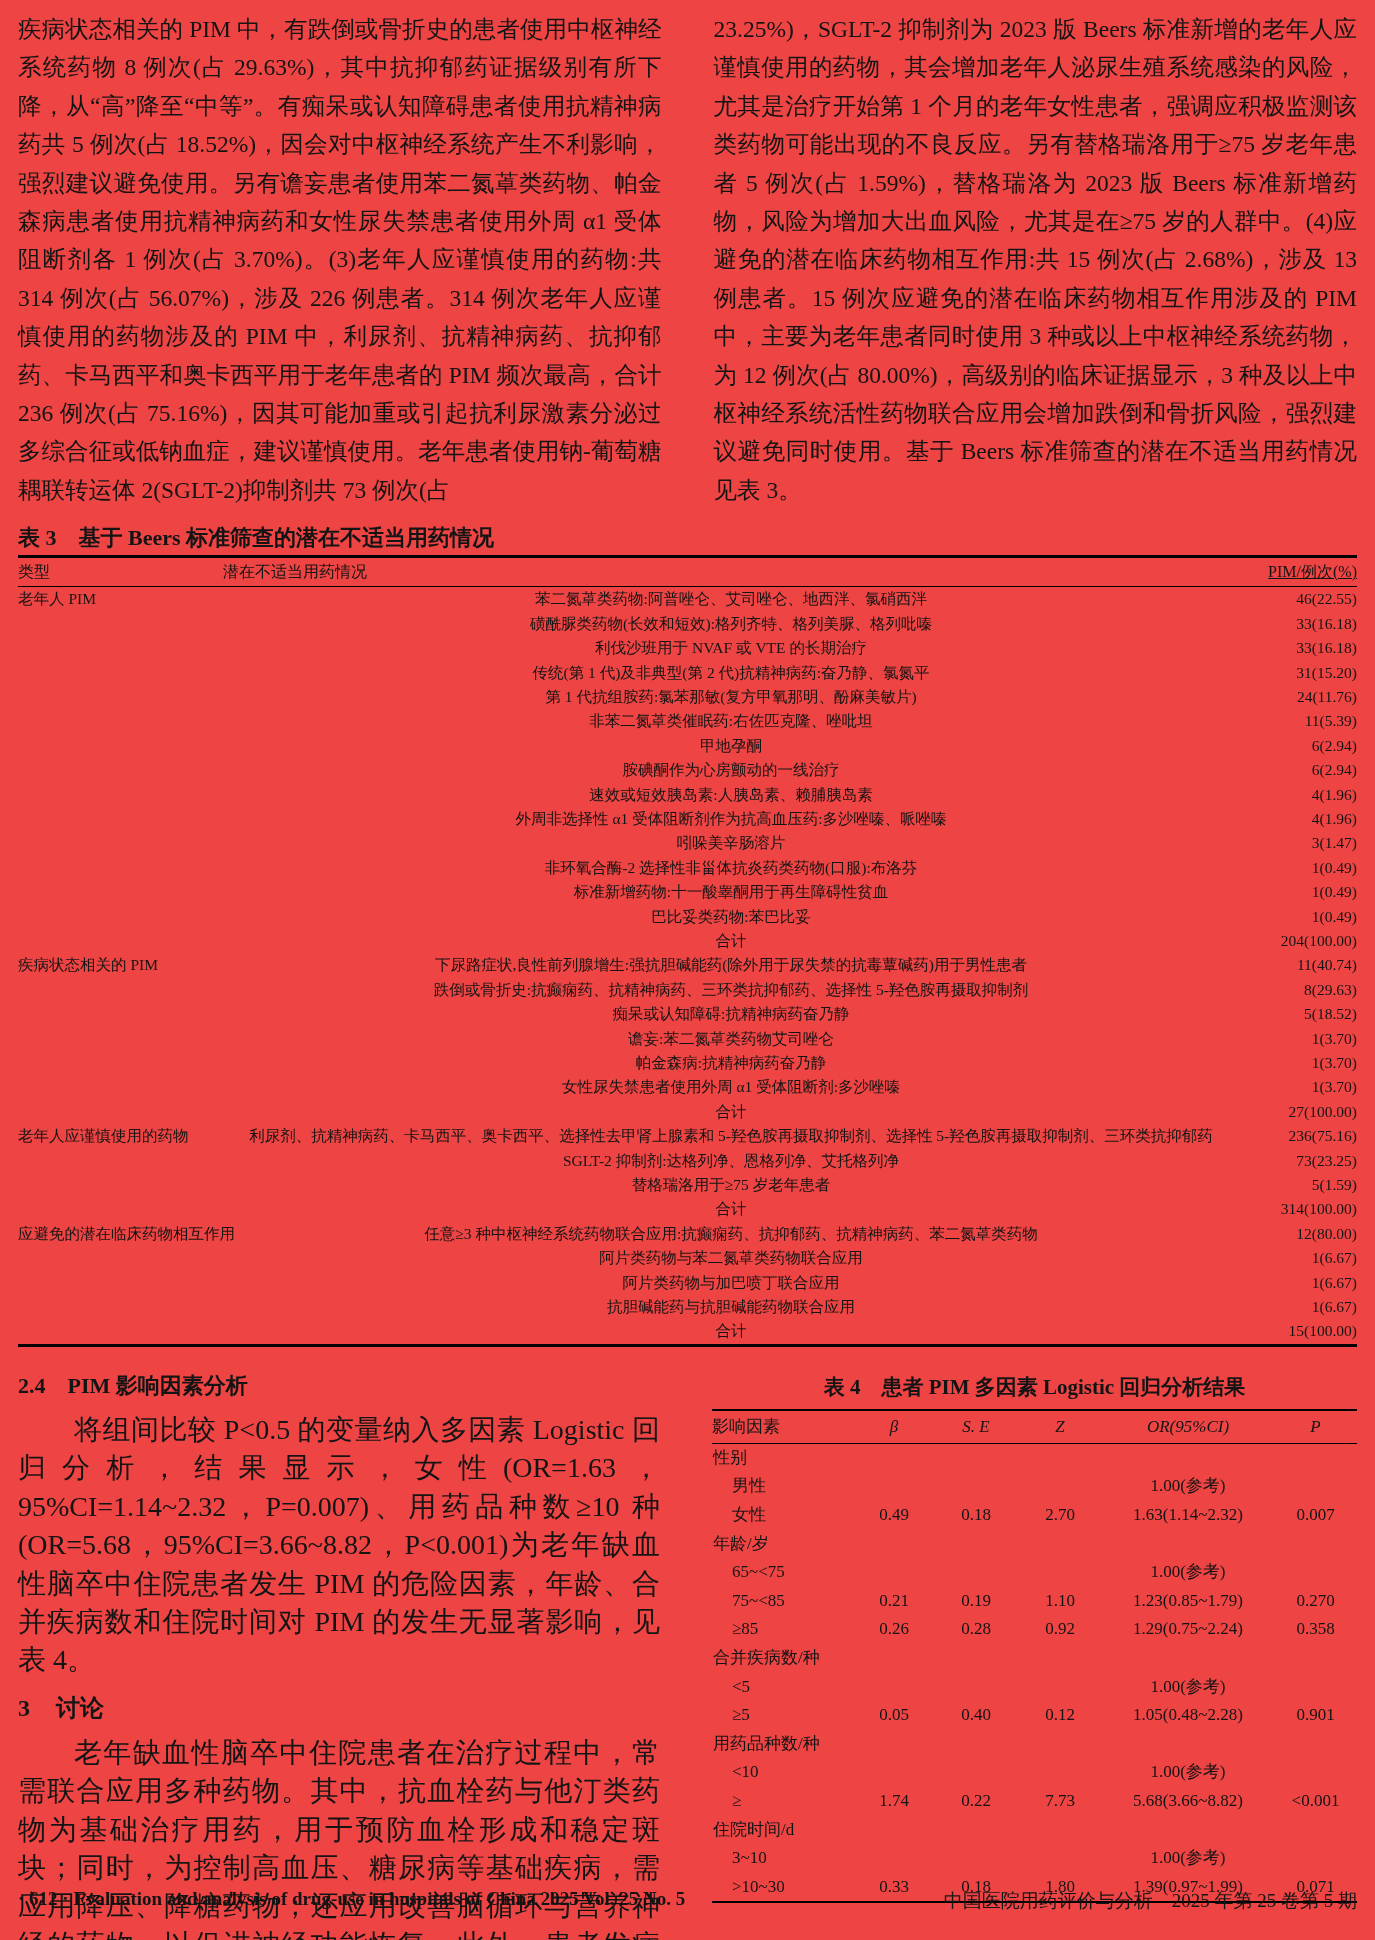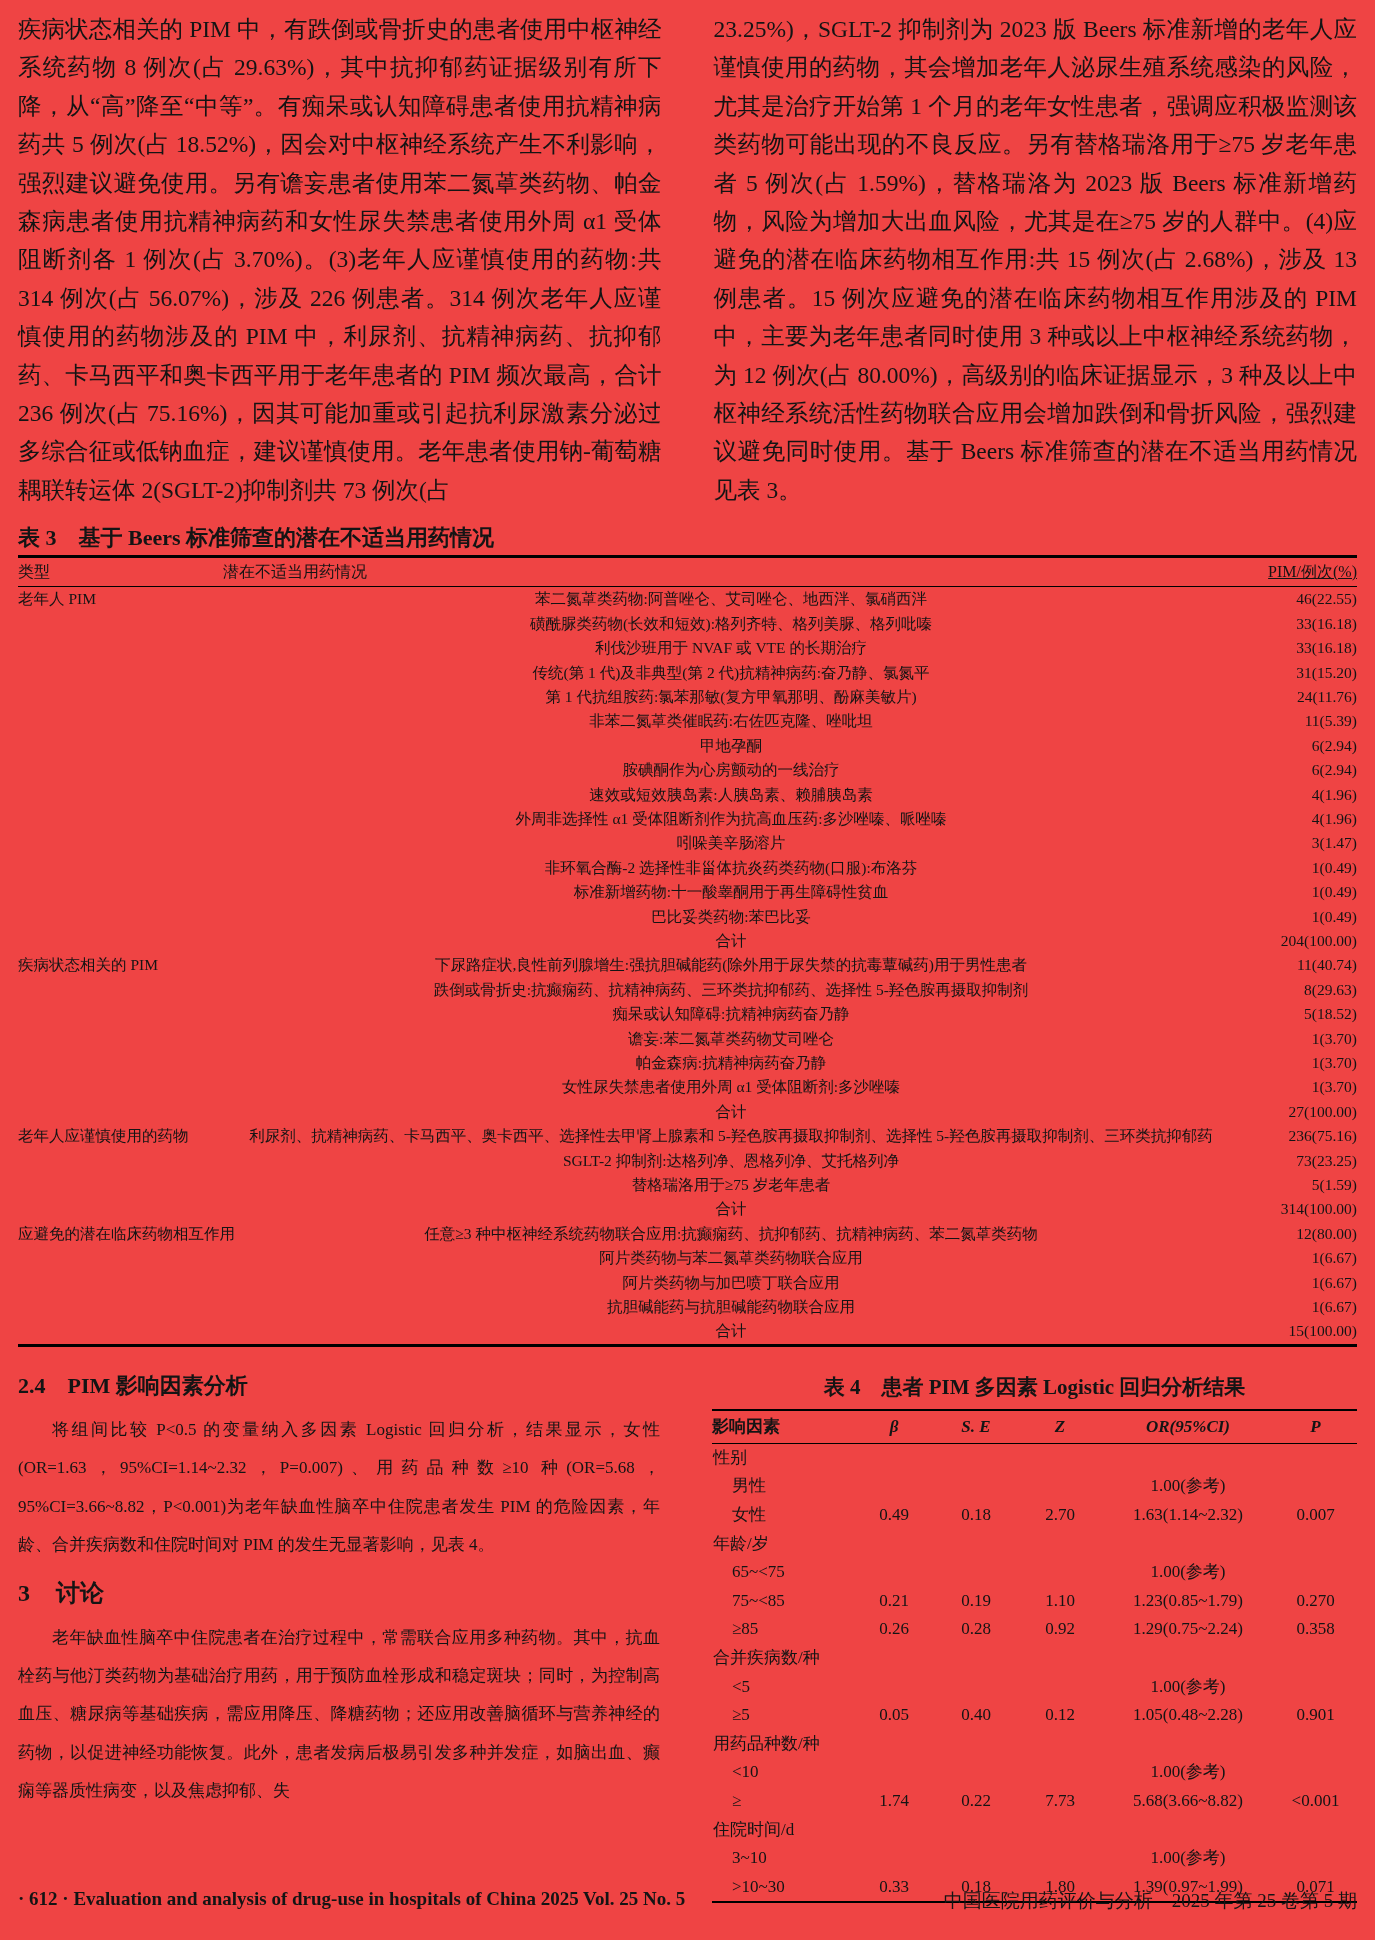--- a/index.html
+++ b/index.html
@@ -20,27 +20,27 @@
   .t3 td.t3-cat{text-align:left;}
   .t3 td.t3-item{text-align:center;}
   .t3 td.t3-val{text-align:right;}
   
   .bottom-cols{display:flex;gap:52px;margin-top:18px;}
   .bcol{width:645px;}
   .h24{font-size:22px;font-weight:bold;margin:6px 0 10px 0;}
   .h24 .no{margin-right:22px;}
   .hdisc{font-size:24px;font-weight:bold;margin:12px 0 10px 0;}
   .hdisc .no{margin-right:26px;}
-  .para{font-size:17px;line-height:38.4px;text-align:justify;text-indent:2em;margin:0;}
+  .para{font-size:28px;line-height:38.4px;text-align:justify;text-indent:2em;margin:0;}
   
   .t4-title{text-align:center;font-weight:bold;font-size:21px;margin:8px 0 8px 0;}
   table.t4{width:100%;border-collapse:collapse;border-top:2.5px solid #000;border-bottom:2.5px solid #000;font-size:17px;table-layout:fixed;}
   .t4 col.c1{width:142px;} .t4 col.c2{width:80px;} .t4 col.c3{width:84px;}
   .t4 col.c4{width:84px;} .t4 col.c5{width:172px;} .t4 col.c6{width:83px;}
-  .t4 th{border-bottom:1.5px solid #000;font-weight:bold;padding:4px 0;height:24px;}
+  .t4 th{border-bottom:1.5px solid #000;font-weight:normal;padding:4px 0;height:24px;}
   .t4 th.h1{text-align:left;} .t4 th:not(.h1){text-align:center;font-style:italic;}
   .t4 td{height:26.6px;line-height:26.6px;white-space:nowrap;}
   .t4 td.lab{text-align:left;}
   .t4 td.lab.ind{padding-left:20px;}
   .t4 td.num{text-align:center;}
   
   .footer{position:absolute;left:18px;right:18px;bottom:26px;display:flex;justify-content:space-between;font-size:19px;}
   .footer .f-left{font-family:"Liberation Serif","DejaVu Serif",serif;font-weight:bold;}
 </style>
 </head>

